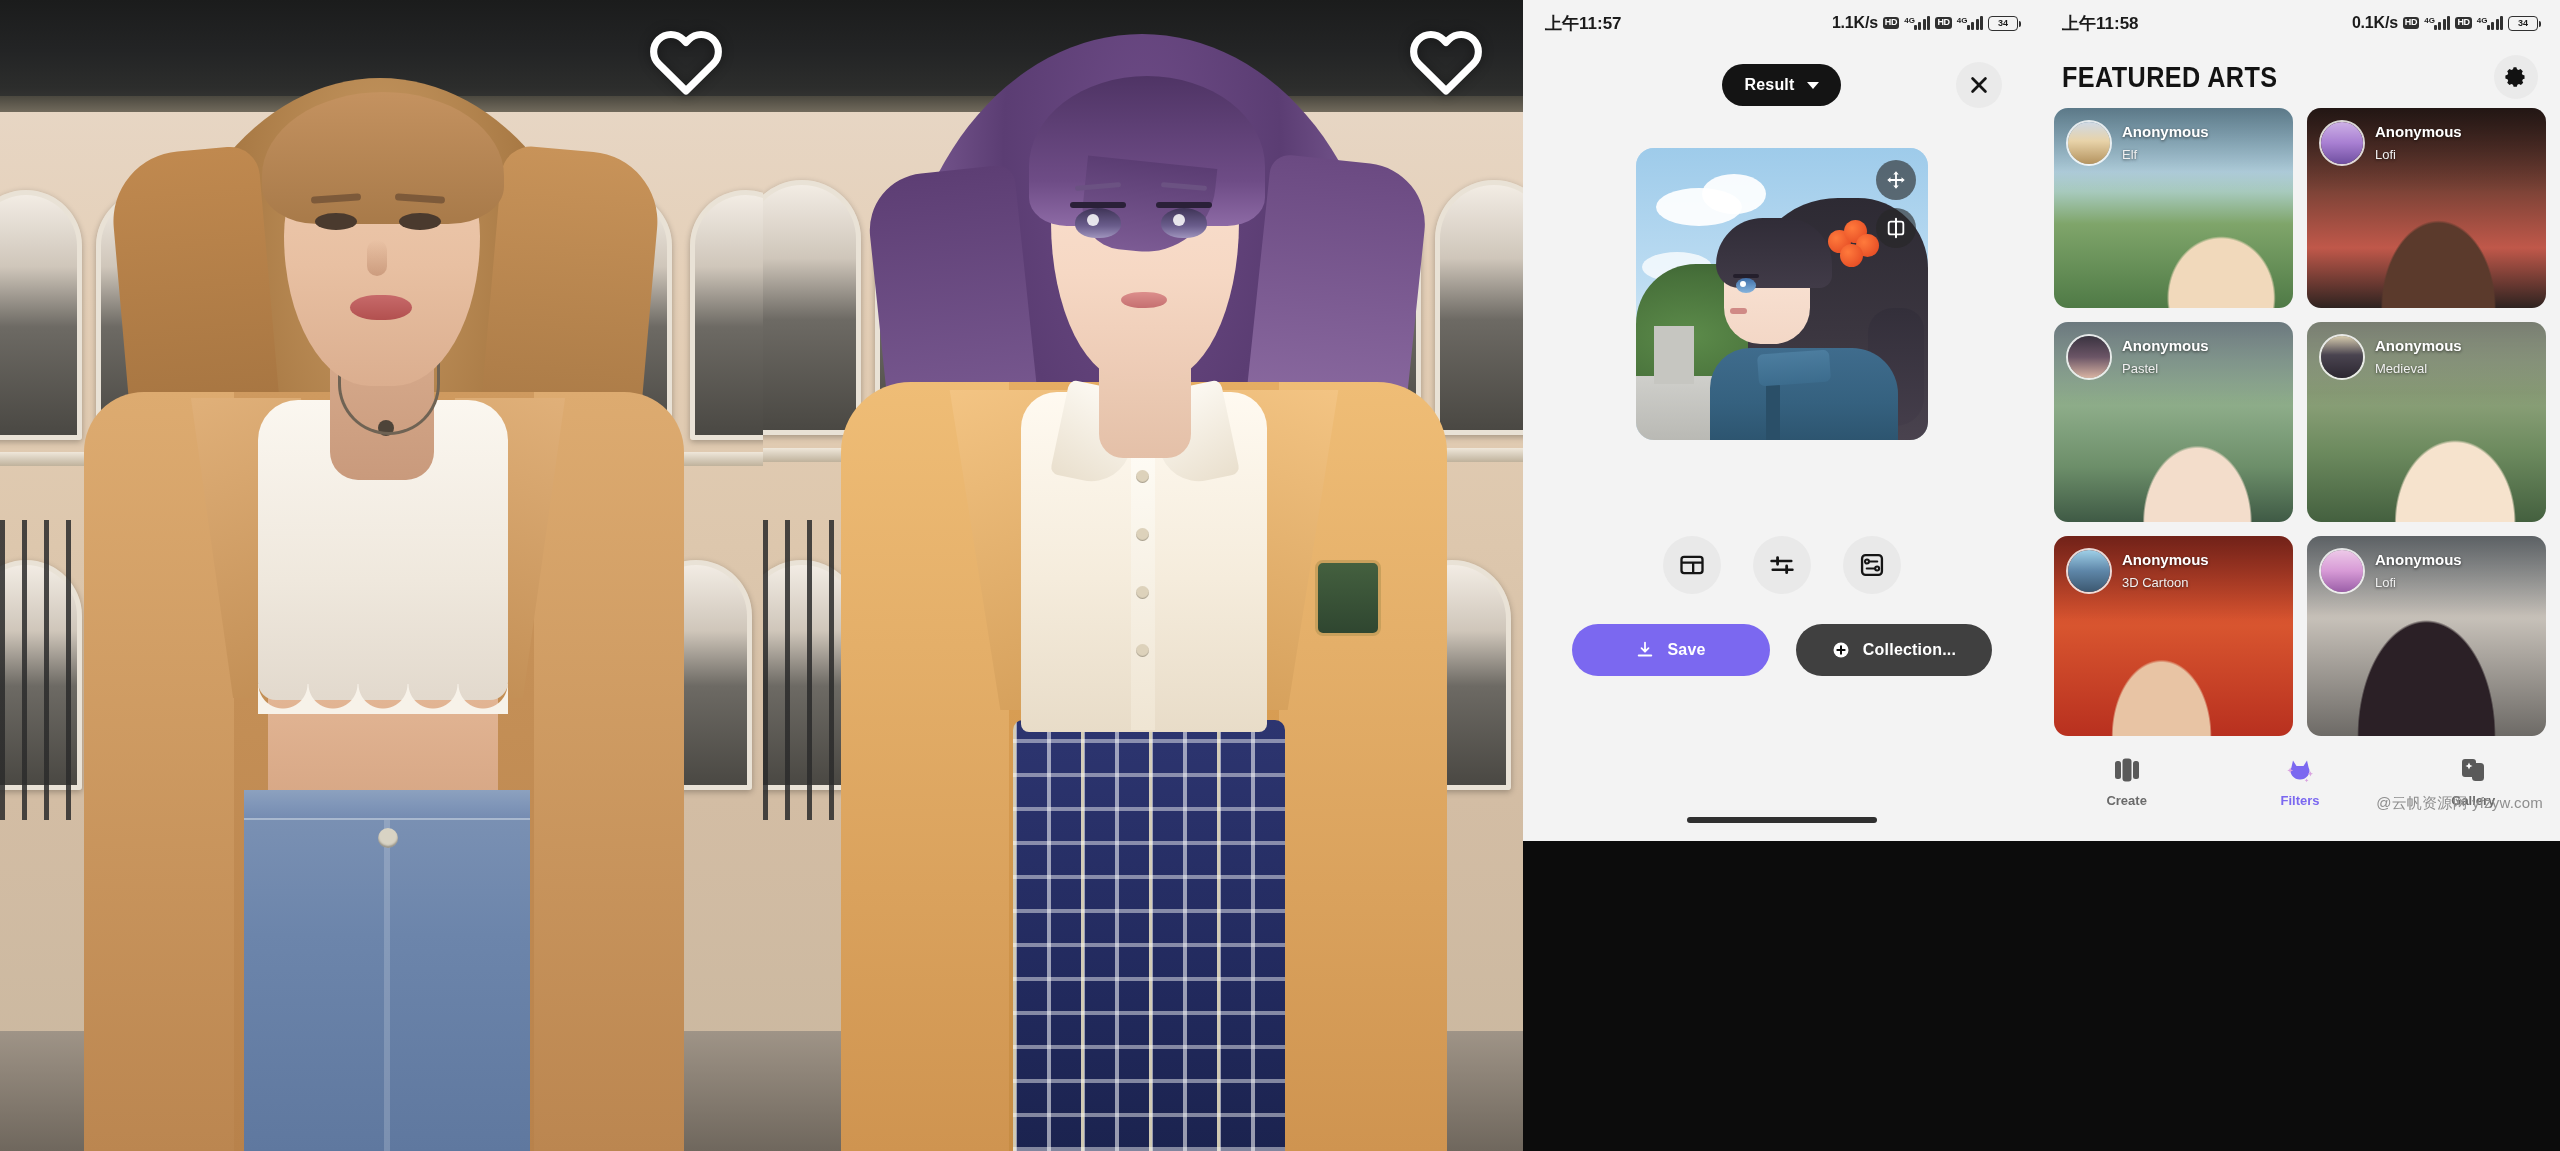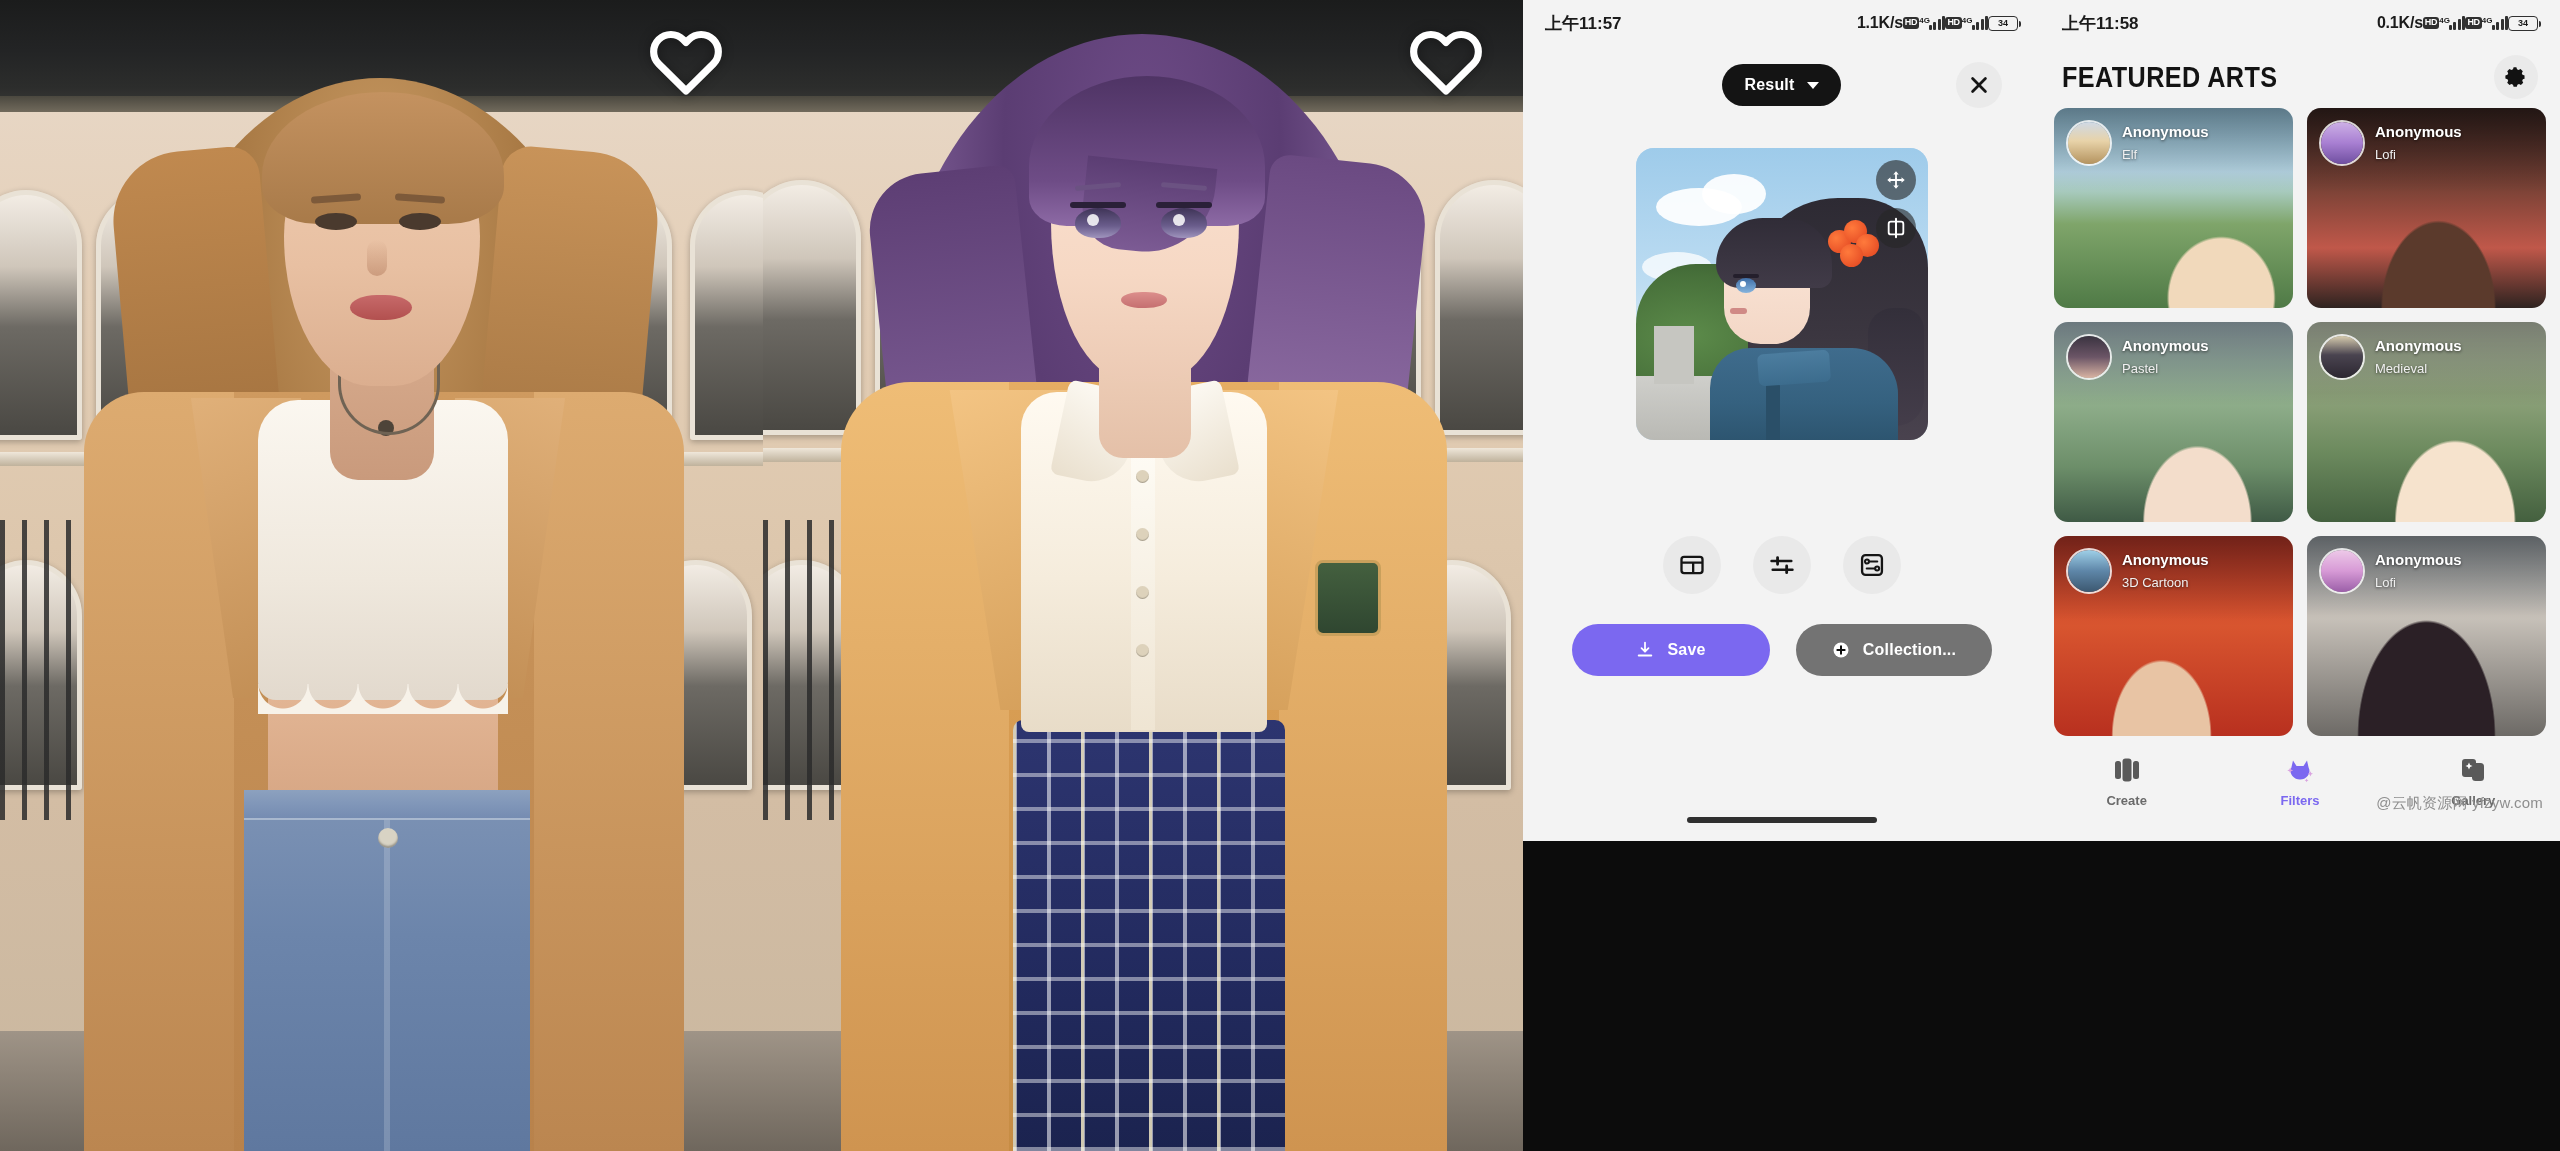--- a/index.html
+++ b/index.html
@@ -244,21 +244,21 @@
     position:relative; height:841px; background:#f3f3f3; overflow:hidden;
     flex: 0 0 auto;
   }
   .phone-mid { width:517px; }
   .phone-right { width:520px; }
 
   .statusbar {
     height:46px; display:flex; align-items:center; justify-content:space-between;
     padding:0 22px; font-size:17px; color:#1b1b1b; font-weight:700;
   }
-  .sb-right { display:flex; align-items:center; }
+  .sb-right { display:flex; align-items:center; gap:5px; }
   .sb-speed { font-size:16px; font-weight:700; letter-spacing:-.2px; }
   .hd-badge {
     font-size:9px; font-weight:700; color:#fff; background:#303030;
     border-radius:3px; padding:1px 2px; line-height:1.05; letter-spacing:-.3px;
   }
   .sig { display:flex; align-items:flex-end; gap:1.5px; height:14px; position:relative; }
   .sig i { display:block; width:3px; background:#303030; border-radius:1px; }
   .sig i:nth-child(1){height:5px}
   .sig i:nth-child(2){height:8px}
   .sig i:nth-child(3){height:11px}
@@ -347,21 +347,21 @@
   .tool-btn svg { width:28px; height:28px; }
 
   
   .action-row { display:flex; justify-content:center; gap:26px; margin-top:30px; }
   .act-btn {
     display:flex; align-items:center; justify-content:center; gap:12px;
     height:52px; border-radius:28px; font-size:16px; font-weight:700; cursor:pointer;
     letter-spacing:.2px;
   }
   .act-save { width:198px; background:#7b68f0; color:#fff; }
-  .act-collection { width:196px; background:#737373; color:#fff; }
+  .act-collection { width:196px; background:#404040; color:#fff; }
   .act-btn svg { width:20px;height:20px; }
 
   
   .feat-head {
     display:flex; align-items:center; justify-content:space-between;
     padding: 6px 22px 0 22px; height:56px;
   }
   .feat-title {
     font-size:30px; font-weight:800; color:#131313; letter-spacing:.5px;
     transform: scaleX(.84); transform-origin:left center;

